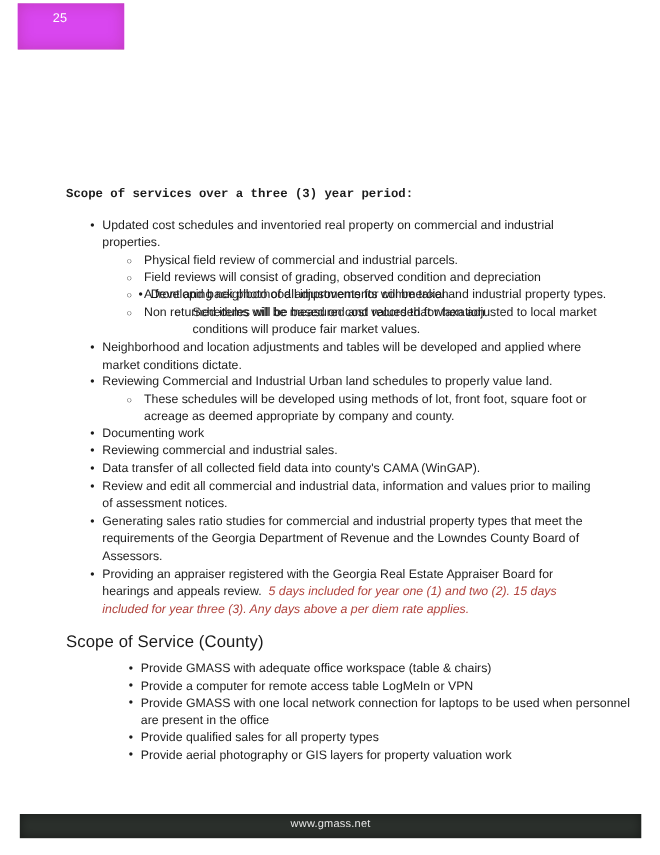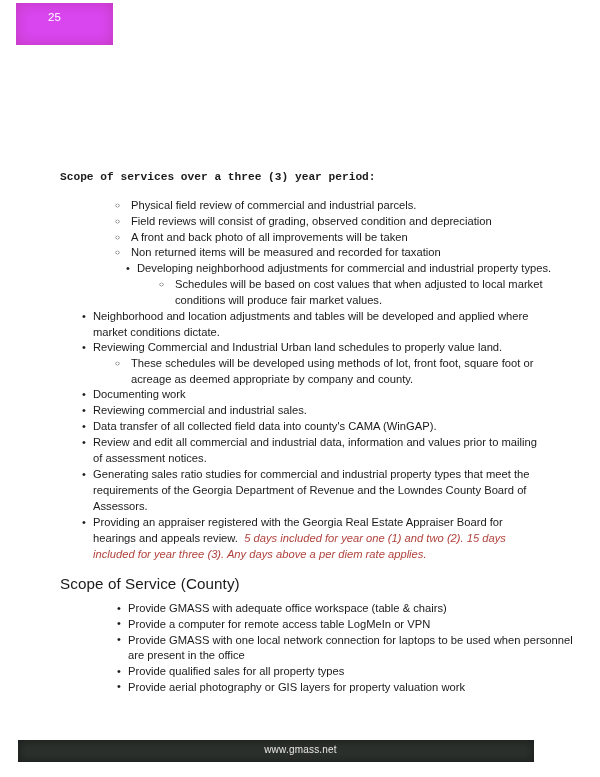--- a/index.html
+++ b/index.html
@@ -109,21 +109,21 @@
   .note-red {
     color: #b0423c;
     font-style: italic;
   }
 
   
   .footer-bar {
     position: absolute;
     left: 18px;
     top: 740px;
-    width: 516px;
+    width: 565px;
     height: 22px;
     background: #2b302c;
     box-shadow: inset 0 0 10px rgba(0,0,0,0.45);
   }
   .footer-text {
     position: absolute;
     left: 0;
     top: 5px;
     width: 565px;
     text-align: center;
@@ -138,20 +138,23 @@
 
 <div class="page-banner">
   <span class="page-banner-num">25</span>
 </div>
 
 <div class="doc">
 
   <div class="heading-bold" style="top:170px;font-family:Liberation Mono, monospace;">Scope of services over a three (3) year period:</div>
 
   <div class="block" style="top:198px;">
+    <ul class="lvl1">
+      <li class="l1">Updated cost schedules and inventoried real property on commercial and industrial properties.</li>
+    </ul>
     <ul class="lvl2">
       <li class="l2">Physical field review of commercial and industrial parcels.</li>
       <li class="l2">Field reviews will consist of grading, observed condition and depreciation</li>
       <li class="l2">A front and back photo of all improvements will be taken</li>
       <li class="l2">Non returned items will be measured and recorded for taxation</li>
     </ul>
   </div>
 
   <div class="block" style="top:261px;padding-left:44px;">
     <ul class="lvl1">

